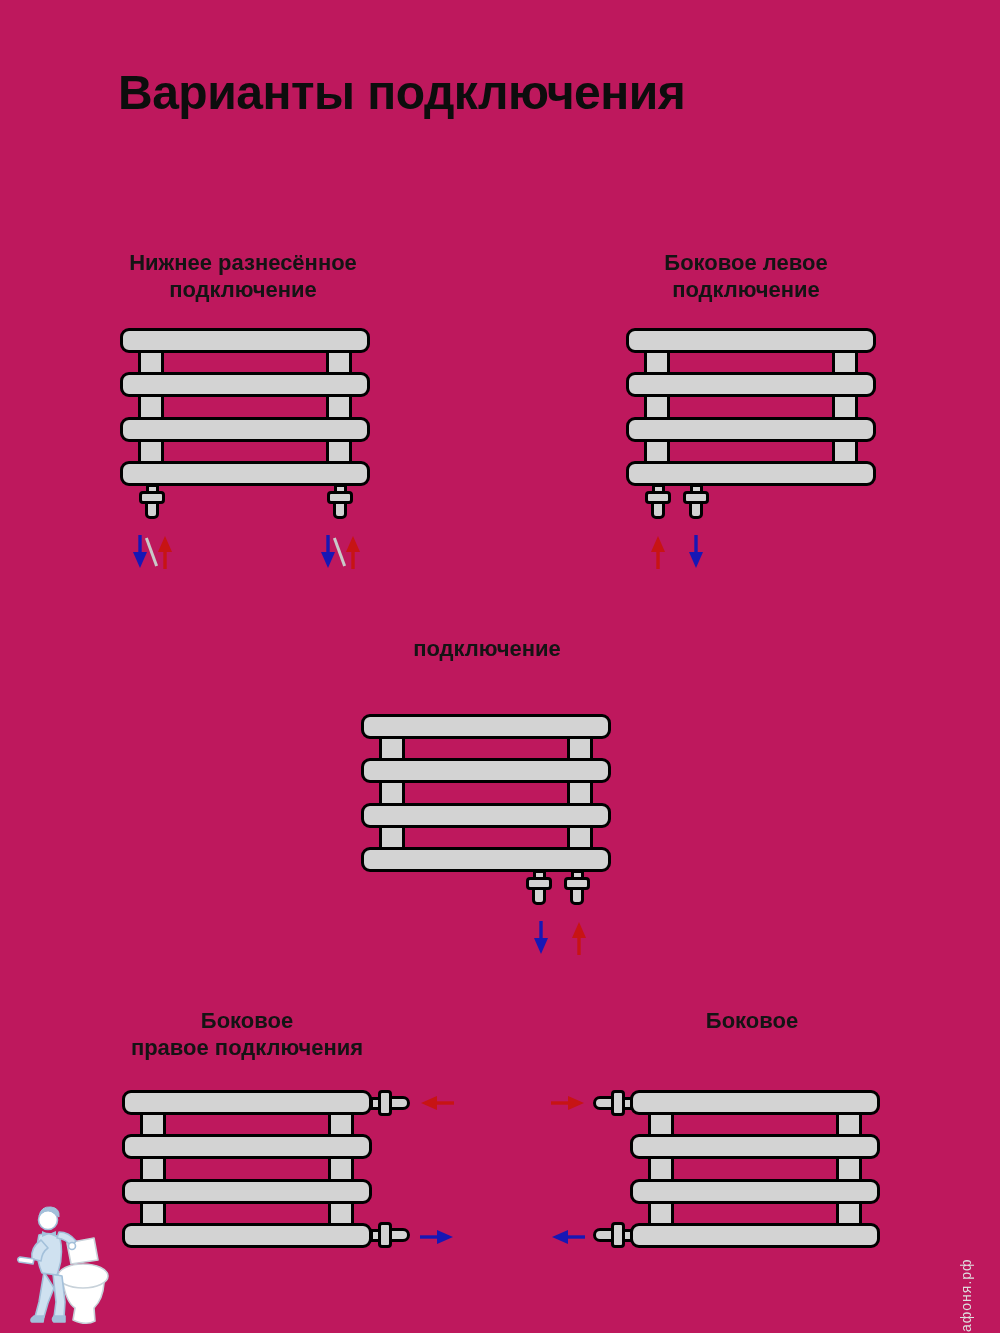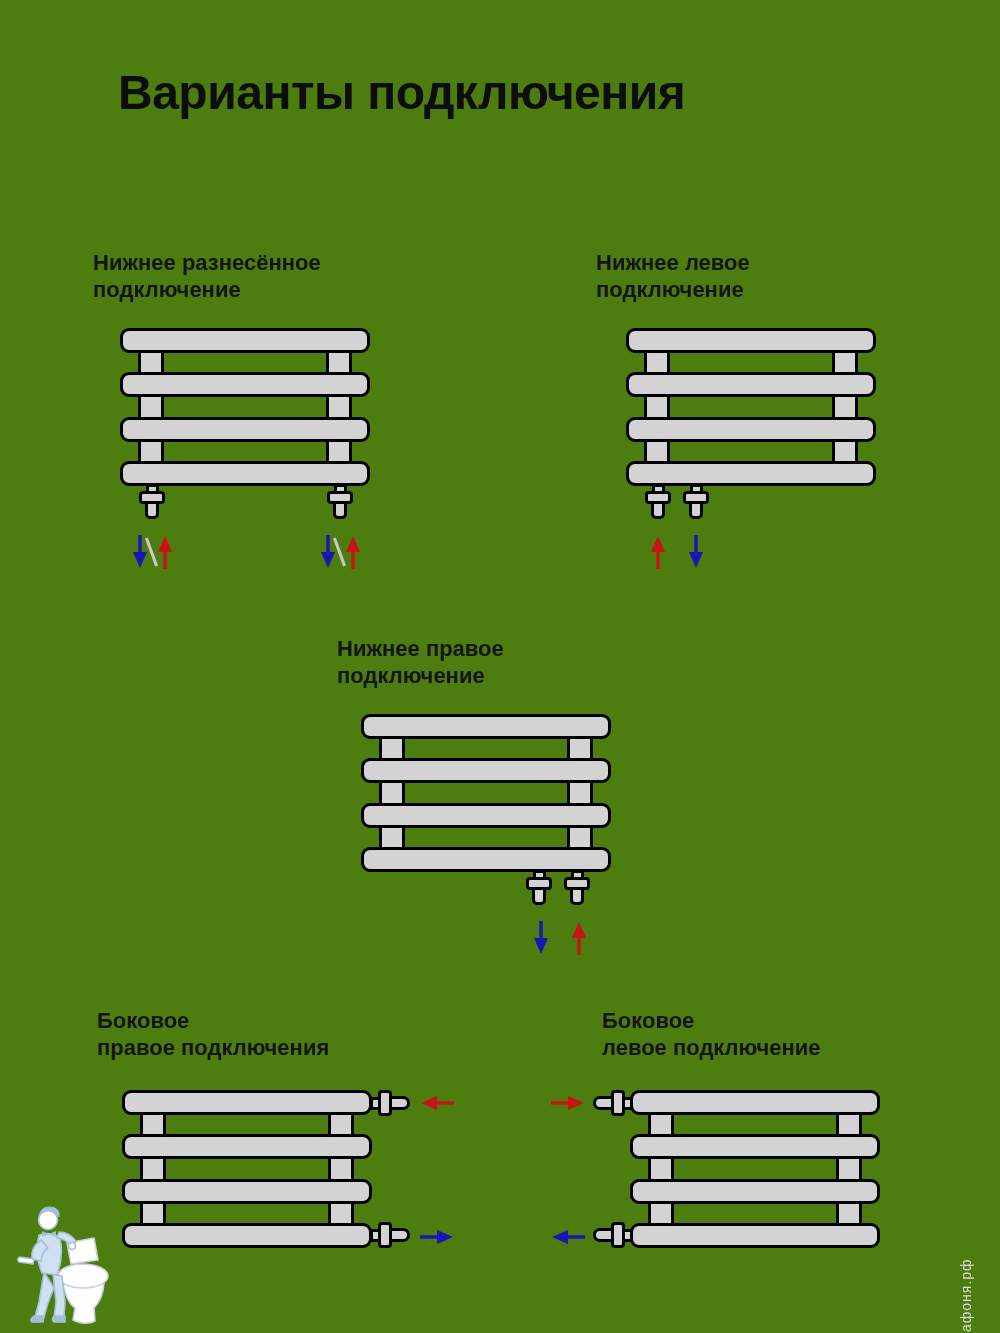--- a/index.html
+++ b/index.html
@@ -2,32 +2,32 @@
 <html lang="ru" style="--c-supply: #c71414; --c-return: #1717b5; --c-radiator_fill: #d3d3d3; --c-radiator_outline: #000000; --c-slash: #c9c9c9; --c-edge_text: #dedede; --c-wm_stroke: #a3c0da; --c-wm_fill: #cfe1f0; --c-wm_toilet_stroke: #c8d2da;"><head>
 <meta charset="utf-8">
 <style>
   * { margin: 0; padding: 0; box-sizing: border-box; }
   html, body { background: #ffffff; }
   body {
     font-family: "Liberation Sans", "DejaVu Sans", sans-serif;
     width: 1000px; height: 1333px; position: relative; overflow: hidden;
     color: #111;
   }
-  .page { position: absolute; inset: 0; background: #4d7c0f; }
+  .page { position: absolute; inset: 0; background: #be185d; }
 
   
   .page-title {
     position: absolute; left: 118px; top: 62px;
     font-size: 48px; line-height: 61px; font-weight: 700; color: #0d0d0d;
     letter-spacing: -0.5px; white-space: nowrap;
   }
 
   
   .diagram-label {
-    position: absolute; width: 300px; 
+    position: absolute; width: 300px; text-align: center;
     font-size: 22px; line-height: 27px; font-weight: 700; color: #141414;
   }
 
   
   .radiator { position: absolute; width: 250px; height: 158px; }
   .rad-part { background: var(--c-radiator_fill, #d3d3d3); border: 3px solid var(--c-radiator_outline, #000); }
   .rad-v { position: absolute; top: 10px; height: 138px; width: 26px; z-index: 1; }
   .rad-v.vl { left: 18px; } .rad-v.vr { left: 206px; }
   .rad-h { position: absolute; left: 0; width: 250px; height: 25px; border-radius: 9px; z-index: 2; }
   .rad-h.b1 { top: 0; } .rad-h.b2 { top: 44px; } .rad-h.b3 { top: 89px; } .rad-h.b4 { top: 133px; }
@@ -124,21 +124,21 @@
       <div class="slash-bar"></div>
     </div>
   <div class="arrow-v flow-supply dir-up" style="left:345px; top:535px;">
     <svg width="16" height="34" viewBox="0 0 16 34">
         <rect x="6.3" y="0" width="3.4" height="19"></rect>
         <polygon points="1,17 15,17 8,33"></polygon>
       </svg>
   </div>
 
   <div class="diagram-label" style="left:596px; top:249px;">
-    <div>Нижнее левое</div>
+    <div>Боковое левое</div>
     <div>подключение</div>
   </div>
   <div class="radiator" style="left:626px; top:328px;">
     <div class="rad-part rad-v vl"></div>
     <div class="rad-part rad-v vr"></div>
     <div class="rad-part rad-h b1"></div>
     <div class="rad-part rad-h b2"></div>
     <div class="rad-part rad-h b3"></div>
     <div class="rad-part rad-h b4"></div>
     <div class="fit-v" style="left:19px;">
@@ -159,21 +159,20 @@
       </svg>
   </div>
   <div class="arrow-v flow-return dir-down" style="left:688px; top:535px;">
     <svg width="16" height="34" viewBox="0 0 16 34">
         <rect x="6.3" y="0" width="3.4" height="19"></rect>
         <polygon points="1,17 15,17 8,33"></polygon>
       </svg>
   </div>
 
   <div class="diagram-label" style="left:337px; top:635px;">
-    <div>Нижнее правое</div>
     <div>подключение</div>
   </div>
   <div class="radiator" style="left:361px; top:714px;">
     <div class="rad-part rad-v vl"></div>
     <div class="rad-part rad-v vr"></div>
     <div class="rad-part rad-h b1"></div>
     <div class="rad-part rad-h b2"></div>
     <div class="rad-part rad-h b3"></div>
     <div class="rad-part rad-h b4"></div>
     <div class="fit-v" style="left:165px;">
@@ -230,21 +229,20 @@
   </div>
   <div class="arrow-h flow-return dir-right" style="left:420px; top:1229px;">
     <svg width="34" height="16" viewBox="0 0 34 16">
         <rect x="0" y="6.3" width="19" height="3.4"></rect>
         <polygon points="17,1 17,15 33,8"></polygon>
       </svg>
   </div>
 
   <div class="diagram-label" style="left:602px; top:1007px;">
     <div>Боковое</div>
-    <div>левое подключение</div>
   </div>
   <div class="radiator" style="left:630px; top:1090px;">
     <div class="rad-part rad-v vl"></div>
     <div class="rad-part rad-v vr"></div>
     <div class="rad-part rad-h b1"></div>
     <div class="rad-part rad-h b2"></div>
     <div class="rad-part rad-h b3"></div>
     <div class="rad-part rad-h b4"></div>
     <div class="fit-h side-left" style="top:0px;">
       <div class="rad-part pipe-left"></div>

